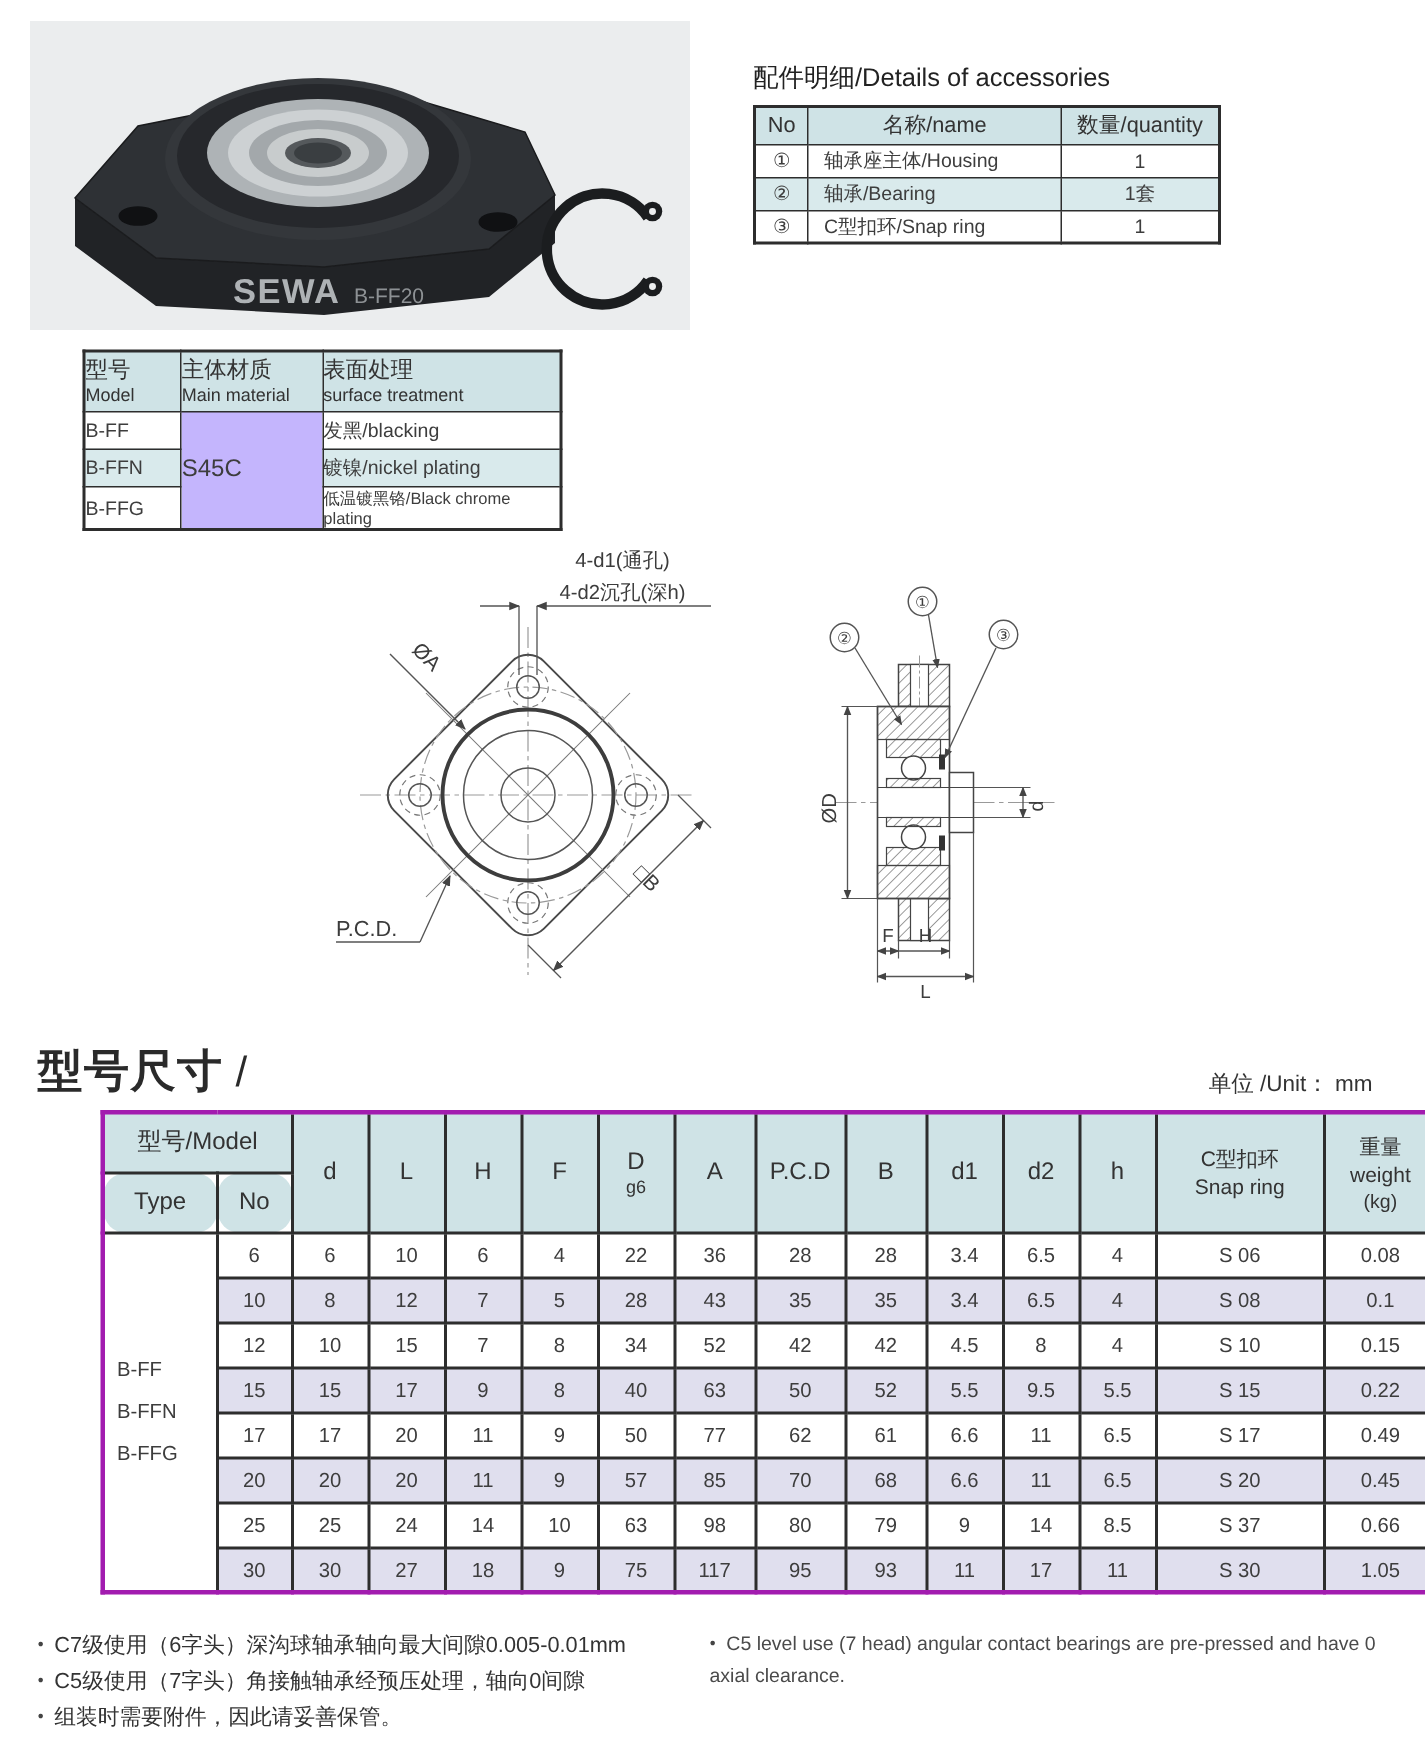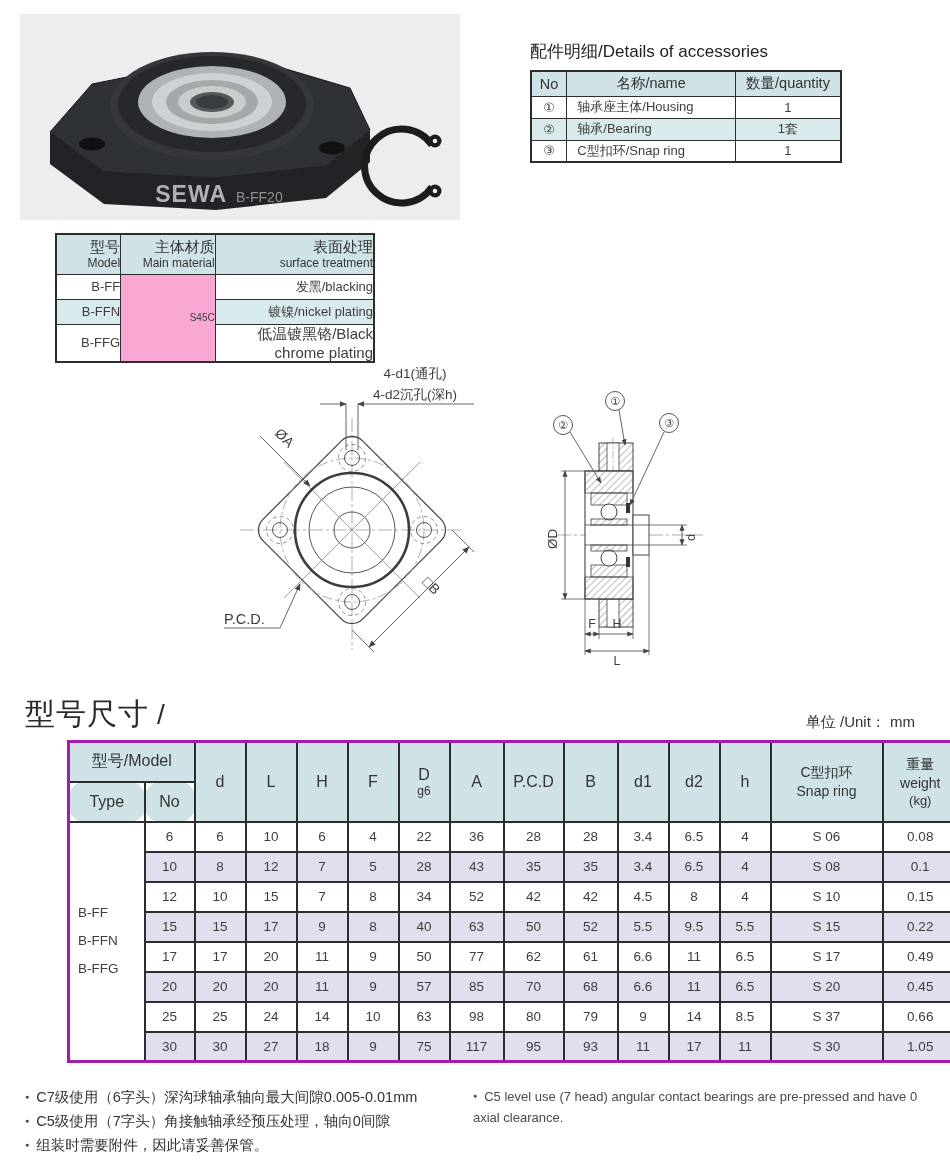--- a/index.html
+++ b/index.html
@@ -3,52 +3,52 @@
 <meta charset="utf-8">
 <style>
   * { margin:0; padding:0; box-sizing:border-box; }
   body { background:#fff; font-family:"Liberation Sans","DejaVu Sans",sans-serif; color:#333; }
   .page { position:relative; width:950px; height:1166px; background:#ffffff; overflow:hidden; }
 
   
   .photo-area { position:absolute; left:20px; top:14px; width:440px; height:206px; }
 
   
-  .accessories { position:absolute; left:530px; top:40px; width:312px; }
+  .accessories { position:absolute; left:502px; top:40px; width:312px; }
   .acc-title { font-size:17px; color:#222; margin-bottom:7px; }
   .acc-table { border-collapse:collapse; width:100%; border:2px solid #2d2d2d; }
   .acc-table th, .acc-table td { border:1px solid #2d2d2d; text-align:center; font-weight:normal; }
   .acc-table th { background:#cfe3e6; font-size:14.5px; height:25px; color:#333; }
   .acc-table td { font-size:13px; height:22px; color:#3d3d3d; background:#fff; }
   .acc-table tbody tr:nth-child(even) td { background:#d9eaec; }
   .acc-table td.name { text-align:left; padding-left:10px; }
   .acc-col-no { width:36px; } .acc-col-name { width:170px; } .acc-col-qty { width:106px; }
 
   
   .material { position:absolute; left:55px; top:233px; width:320px; }
   .mat-table { border-collapse:collapse; width:100%; border:2px solid #2d2d2d; }
-  .mat-table th, .mat-table td { border:1px solid #2d2d2d; text-align:right; font-weight:normal; }
+  .mat-table th, .mat-table td { border:1px solid #2d2d2d; text-align:left; font-weight:normal; }
   .mat-table th { background:#cfe3e6; height:40px; color:#333; }
   .mat-table th .cn { font-size:15px; display:block; line-height:18px; }
   .mat-table th .en { font-size:12px; display:block; line-height:14px; }
   .mat-table td { font-size:13px; height:25px; background:#fff; color:#3d3d3d; }
   .mat-table tbody tr:nth-child(2) td { background:#d9eaec; }
-  .mat-table td.mat-center { background:#f9a8d4; font-size:10px;padding-left:36px; }
-  .mat-table td.small { font-size:15px; }
+  .mat-table td.mat-center { background:#c4b5fd; font-size:16px; }
+  .mat-table td.small { font-size:11px; }
   .mat-col-1 { width:65px; } .mat-col-2 { width:95px; } .mat-col-3 { width:160px; }
 
   
   .front-view { position:absolute; left:222px; top:362px; }
   .side-view  { position:absolute; left:535px; top:385px; }
   .drw-text { font-family:"Liberation Sans","DejaVu Sans",sans-serif; fill:#3c3c3c; }
 
   
   .size-head { position:absolute; left:25px; top:694px; width:890px; display:flex; justify-content:space-between; align-items:flex-end; }
   .size-title { display:flex; align-items:baseline; gap:8px; }
-  .size-title .cn { font-size:30px; font-weight:normal; color:#2a2a2a; letter-spacing:1px; }
+  .size-title .cn { font-size:30px; font-weight:bold; color:#2a2a2a; letter-spacing:1px; }
   .size-title .divider { font-size:28px; color:#2a2a2a; }
   .size-title .en { font-size:25px; color:#1b7fb2; }
   .size-unit { font-size:15px; color:#333; padding-bottom:3px; }
 
   .size-table-wrap { position:absolute; left:25px; top:740px; width:890px; }
   .size-table { border-collapse:collapse; table-layout:fixed; width:890px; border:3px solid #a21caf;margin-left:42px; }
   .size-table th, .size-table td { border:2px solid #2d2d2d; text-align:center; font-weight:normal; }
   .size-table thead th { background:#cfe3e6; color:#333; font-size:16px; }
   .size-table thead tr:first-child th { height:40px; }
   .size-table thead tr:nth-child(2) th { height:40px; font-size:16px;border-radius:15px; }

